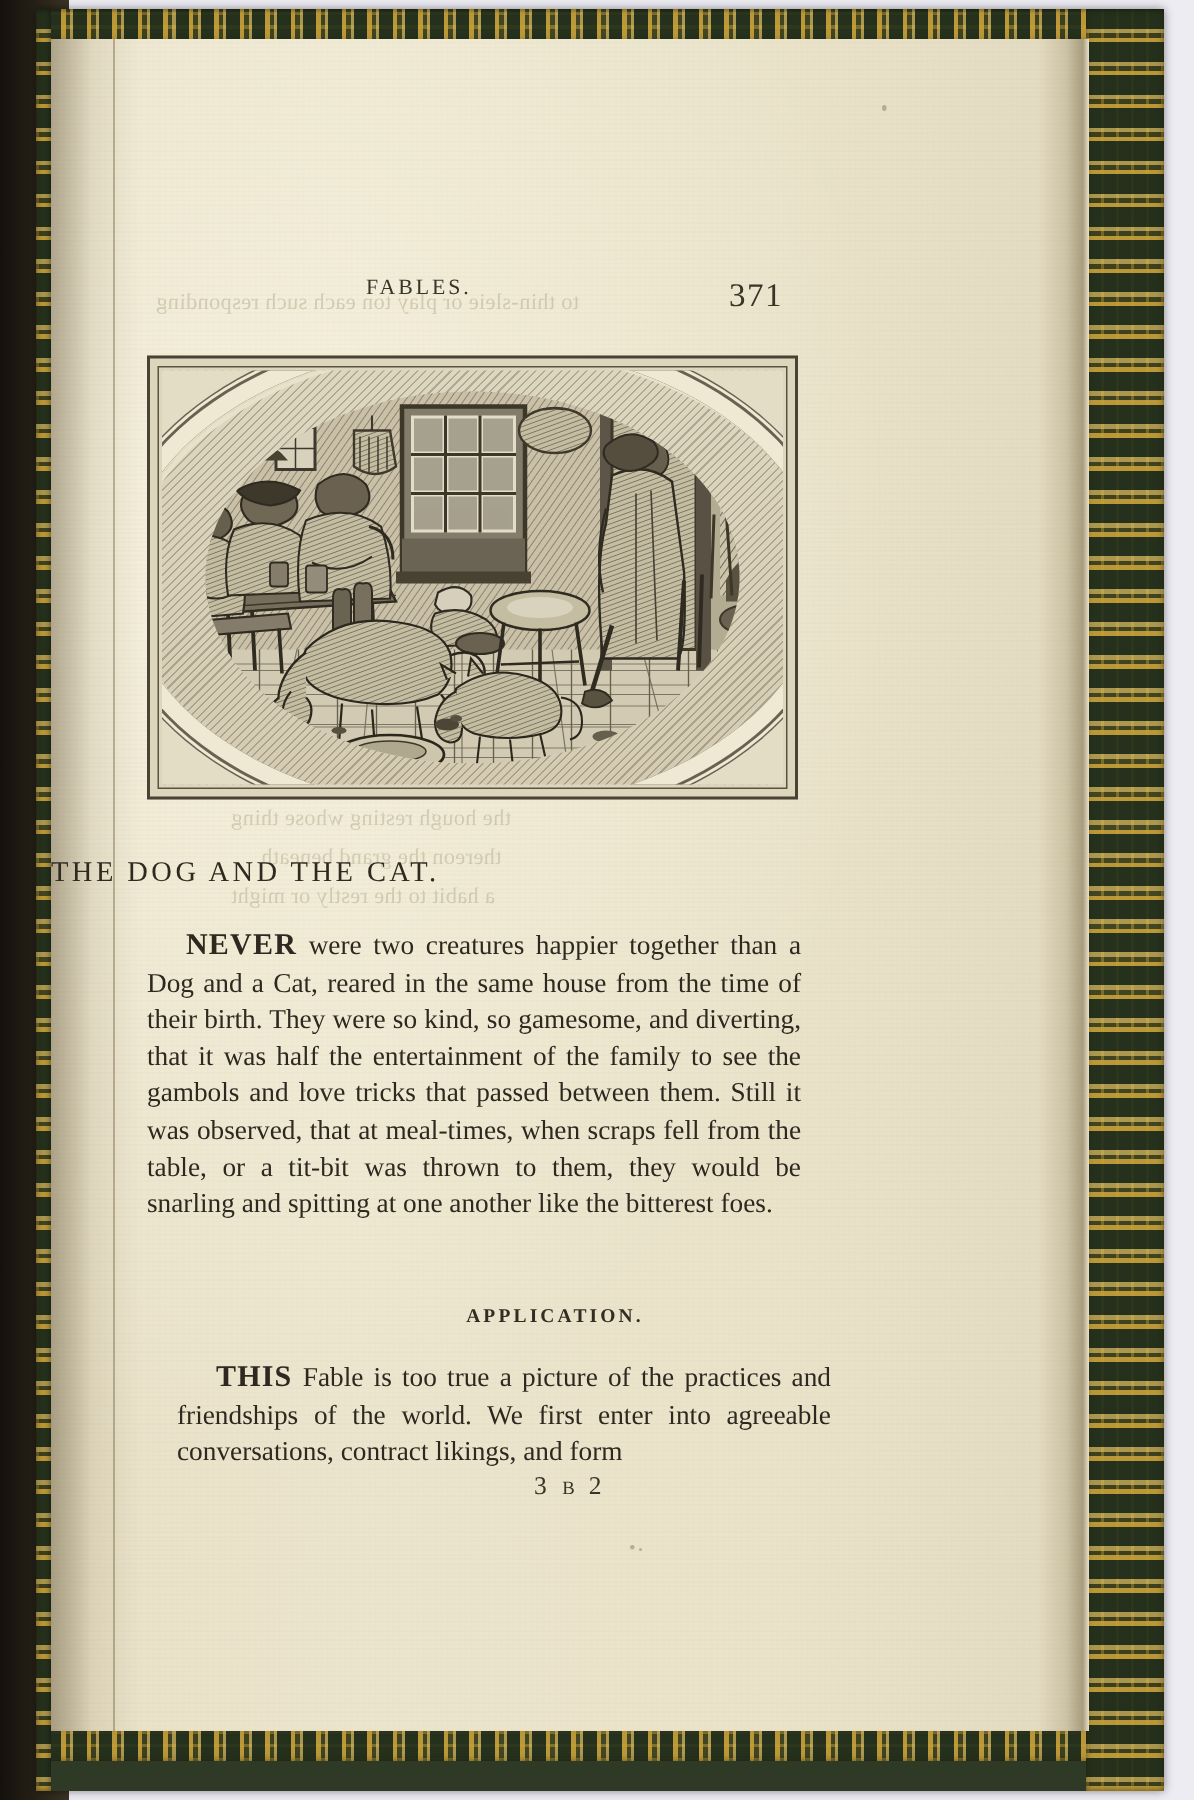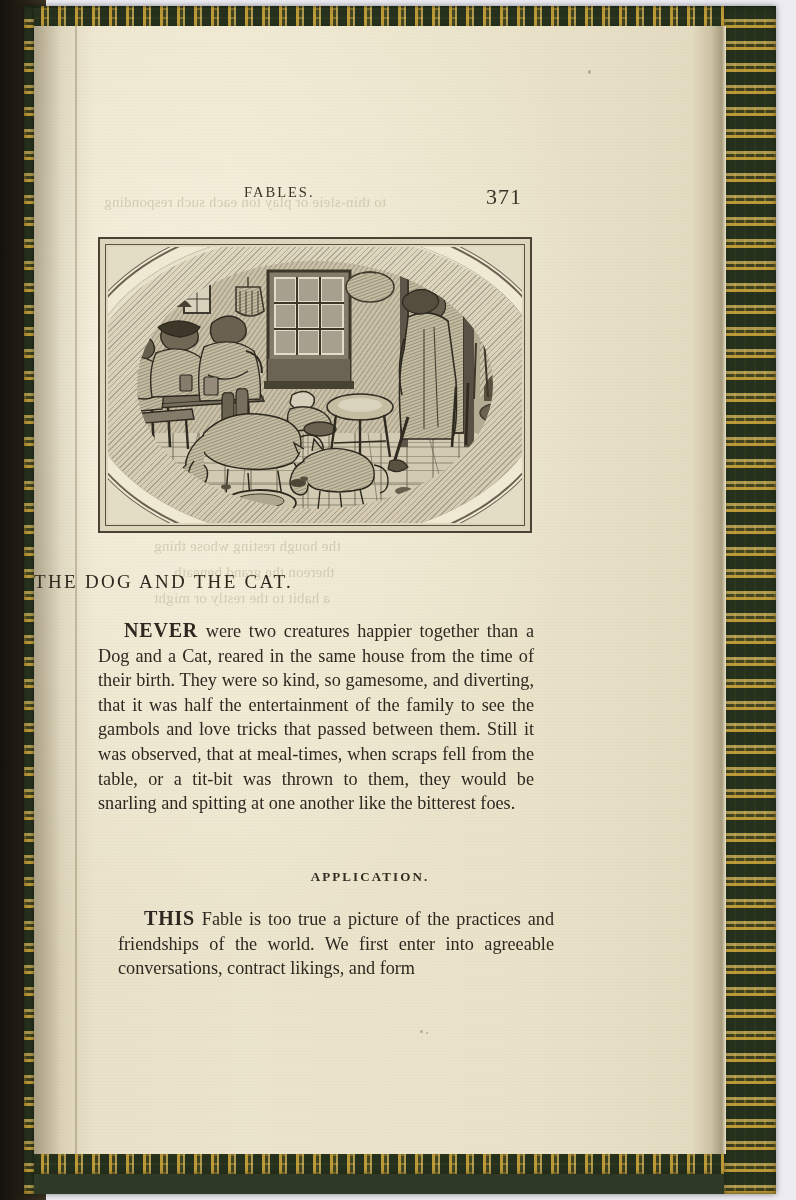--- a/index.html
+++ b/index.html
@@ -362,19 +362,24 @@
   <div class="body-col">
     <p><span class="smallcaps">NEVER</span><span> were two creatures happier together than a Dog and a Cat, reared in the same house from the time of their birth.   They were so kind, so gamesome, and diverting, that it was half the entertainment of the family to see the gambols and love tricks that passed between them.   Still it was observed, that at meal-times, when scraps fell from the table, or a tit-bit was thrown to them, they would be snarling and spitting at one another like the bitterest foes.</span></p>
   </div>
 
   <div class="app-head">APPLICATION.</div>
 
   <div class="body-col2">
     <p><span class="smallcaps">THIS</span><span> Fable is too true a picture of the practices and friendships of the world.   We first enter into agreeable conversations, contract likings, and form</span></p>
   </div>
 
+  <div class="signature">
+    <span>3</span>
+    <span class="sig-b">B</span>
+    <span>2</span>
+  </div>
 
   <div class="speck" style="left:386px;top:1004px;width:3px;height:3px;"></div>
   <div class="speck" style="left:392px;top:1006px;width:2px;height:2px;"></div>
   <div class="speck" style="left:554px;top:44px;width:3px;height:4px;"></div>
   <div class="speck" style="left:168px;top:700px;width:2px;height:2px;"></div>
 
 </div>
 
 </body></html>

